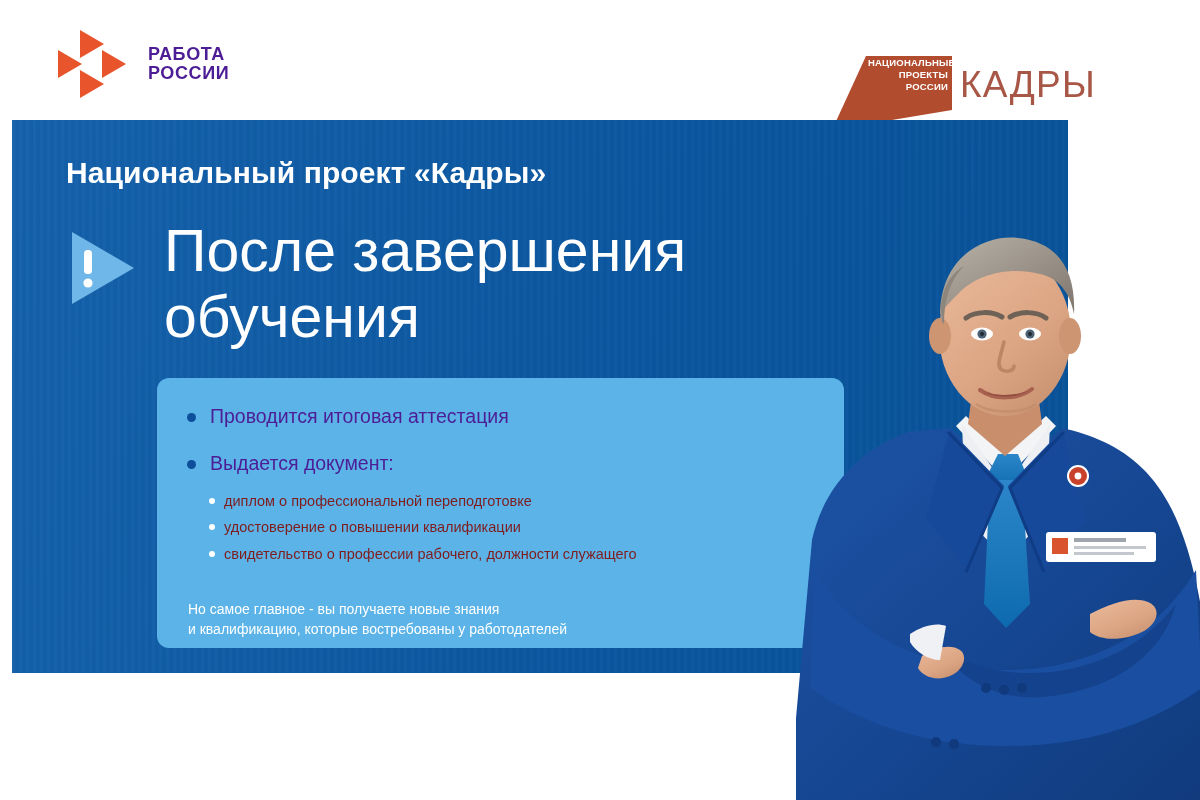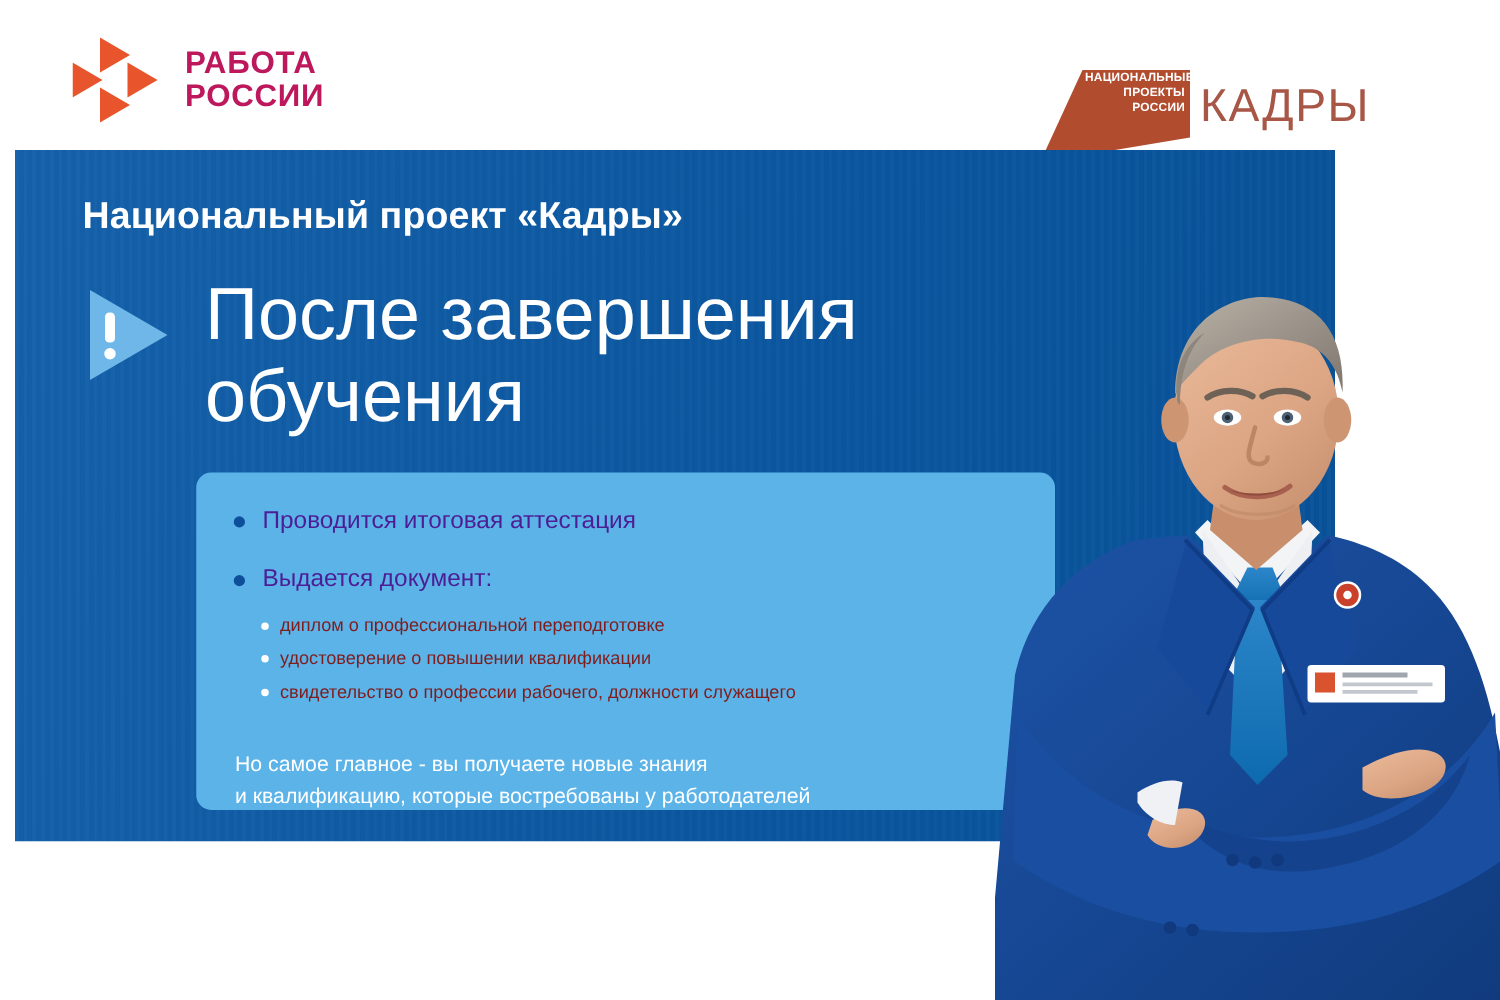--- a/index.html
+++ b/index.html
@@ -45,23 +45,23 @@
     position: relative;
     flex: none;
   }
   .rr-mark svg { display: block; }
   .rr-words {
     display: flex;
     flex-direction: column;
     line-height: 1.08;
   }
   .rr-words span {
-    color: #be185d;
+    color: #4c1d95;
     font-weight: 700;
-    font-size: 25px;
+    font-size: 18px;
     letter-spacing: 0.6px;
   }
 
   
   .np-logo {
     position: absolute;
     left: 828px;
     top: 26px;
     display: flex;
     align-items: flex-start;
@@ -213,21 +213,21 @@
     color: #7f1d1d;
     font-size: 14.5px;
     font-weight: 400;
     line-height: 1.42;
   }
 
   .closing {
     margin-top: 36px;
     margin-left: 1px;
     color: #ffffff;
-    font-size: 17px;
+    font-size: 14px;
     line-height: 1.42;
   }
   .closing div { white-space: nowrap; }
 
   
   .portrait {
     position: absolute;
     left: 790px;
     top: 218px;
     width: 430px;

